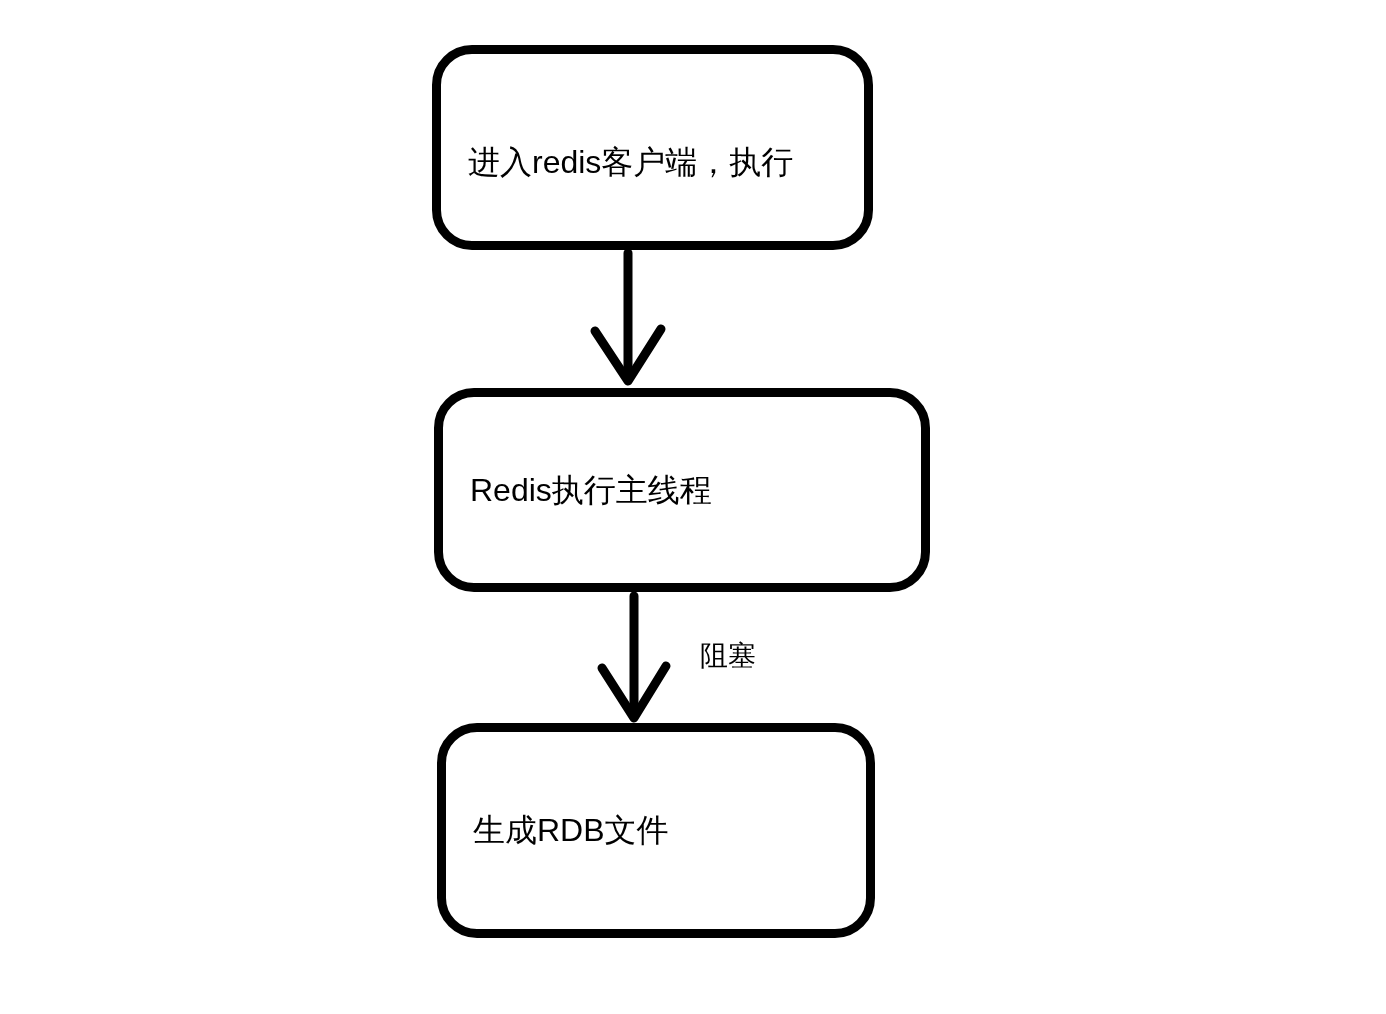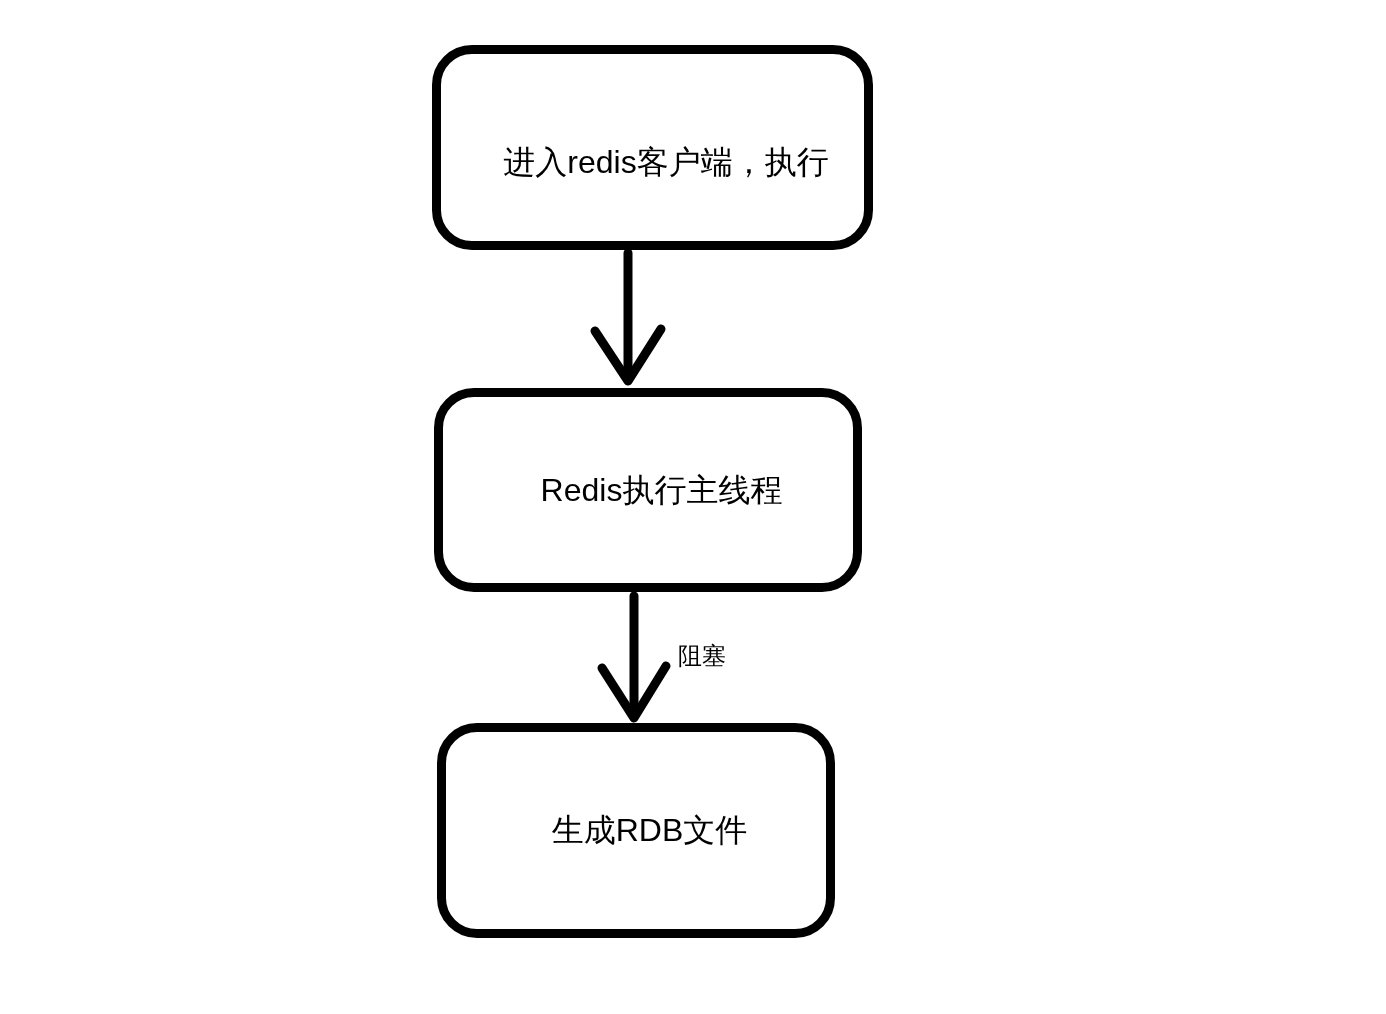--- a/index.html
+++ b/index.html
@@ -38,33 +38,32 @@
     background: #ffffff;
     border: 9px solid #000000;
     border-radius: 40px;
     display: flex;
     flex-direction: column;
     justify-content: center;
     padding-left: 27px;
     font-size: 32px;
     line-height: 55px;
     color: #000000;
-    align-items: center;
   }
   .node-1 { left: 432px; top: 45px;  width: 441px; height: 205px; padding-top: 30px; }
-  .node-2 { left: 434px; top: 388px; width: 428px; height: 204px; }
-  .node-3 { left: 437px; top: 723px; width: 398px; height: 215px; }
+  .node-2 { left: 434px; top: 388px; width: 496px; height: 204px; }
+  .node-3 { left: 437px; top: 723px; width: 438px; height: 215px; }
   .node-line {
     white-space: nowrap;
   }
   .edge-label {
     position: absolute;
-    left: 678px;
+    left: 700px;
     top: 638px;
-    font-size: 24px;
+    font-size: 28px;
     line-height: 36px;
     color: #000000;
     white-space: nowrap;
   }
 </style>
 </head>
 <body>
 
 <div class="canvas">
 

